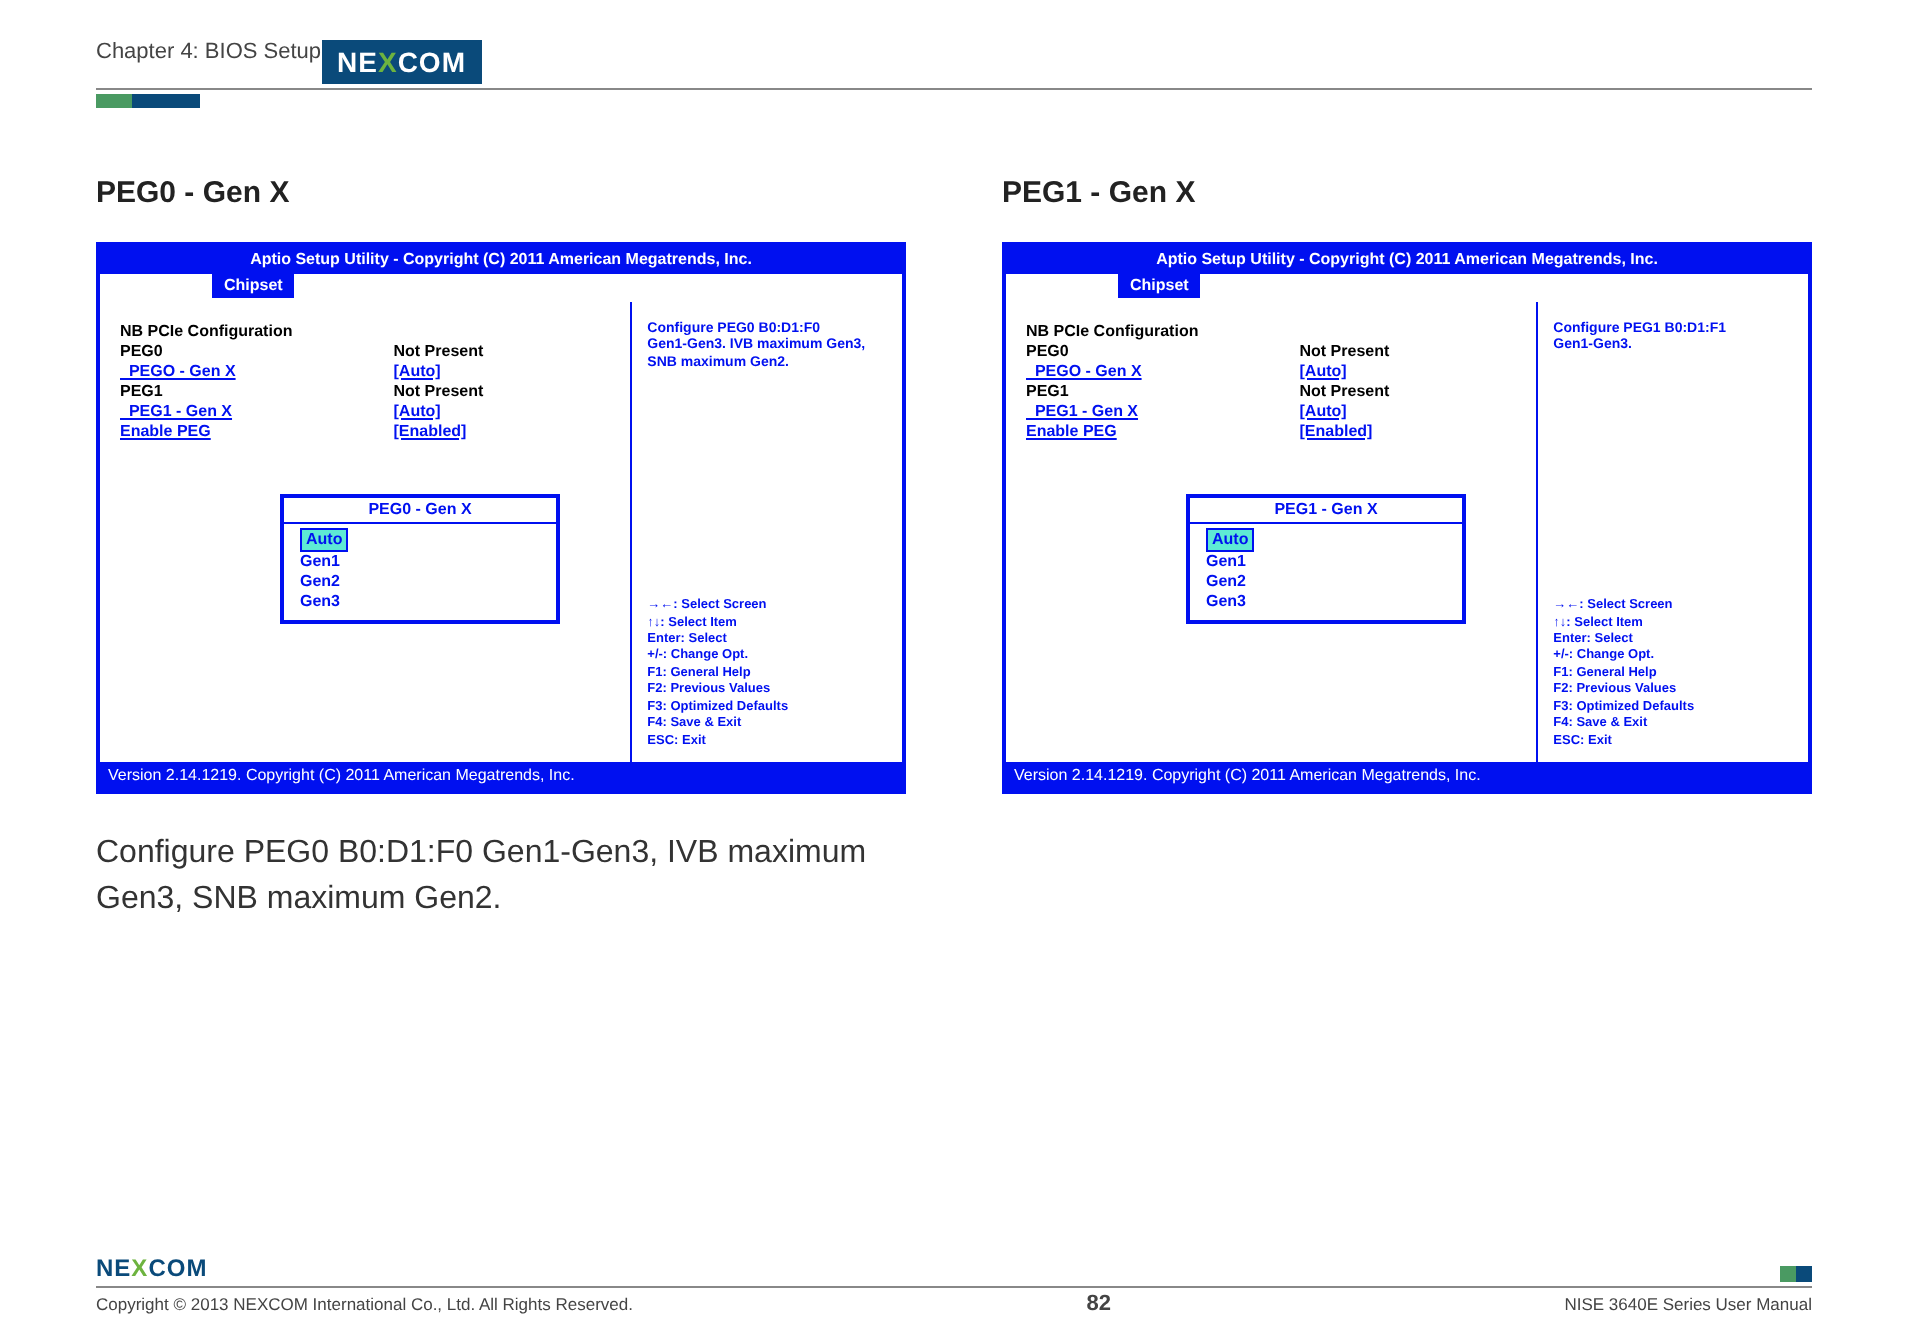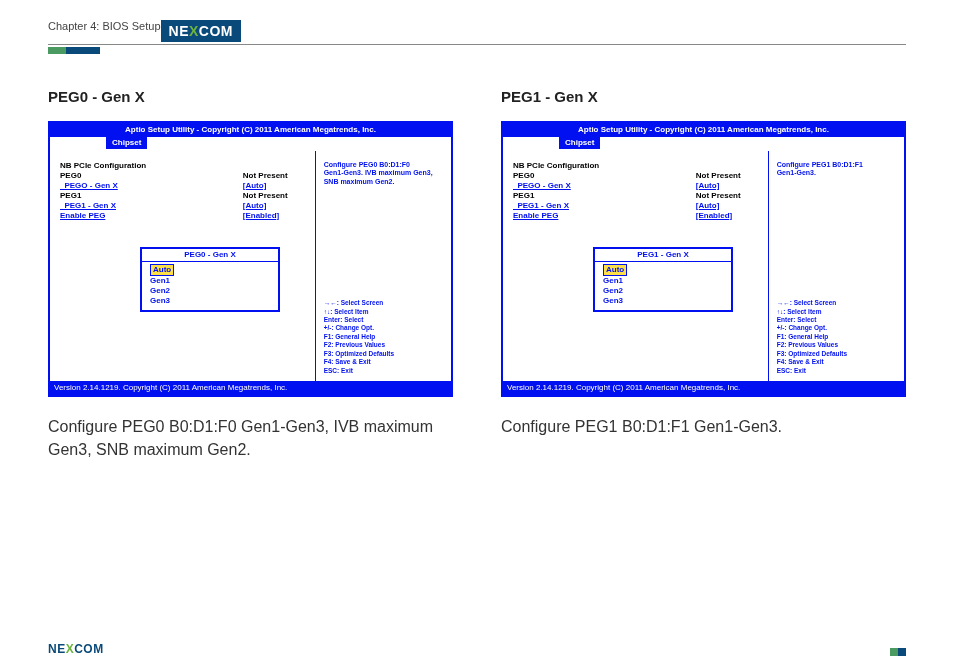--- a/index.html
+++ b/index.html
@@ -98,21 +98,21 @@
     position: relative;
   }
   .bios-right {
     flex: 1;
     border-left: 1px solid #0010f0;
     padding: 10px 6px 6px 8px;
     display: flex;
     flex-direction: column;
     justify-content: space-between;
   }
-  .bios-row { display: flex; gap: 46px; }
+  .bios-row { display: flex; }
   .bios-label { flex: 0 0 55%; }
   .bios-value { flex: 1; }
   .bold { font-weight: bold; }
   .blue-text { color: #0010f0; text-decoration: underline; }
   .help-title { color: #0010f0; font-weight: bold; font-size: 7px; line-height: 1.2; }
   .help-keys { color: #0010f0; font-weight: bold; font-size: 6.5px; line-height: 1.3; margin-top: 8px; }
   .popup {
     position: absolute;
     left: 90px;
     top: 96px;
@@ -123,21 +123,21 @@
   .popup-title {
     background: #fff;
     color: #0010f0;
     font-weight: bold;
     text-align: center;
     padding: 1px 2px;
     border-bottom: 1px solid #0010f0;
   }
   .popup-list { padding: 2px 8px 4px 8px; }
   .popup-item { color: #0010f0; font-weight: bold; }
-  .popup-item.sel { background: #fde047; color: #0010f0; display:inline-block; border:1px solid #0010f0; padding:0 2px;}
+  .popup-item.sel { background: #5eead4; color: #0010f0; display:inline-block; border:1px solid #0010f0; padding:0 2px;}
   .bios-footer {
     background: #0010f0;
     color: #fff;
     text-align: left;
     font-size: 8px;
     padding: 2px 4px;
   }
   .desc-text { font-size: 16px; color: #333; line-height: 1.45; }
   .page-footer {
     position: absolute;
@@ -299,30 +299,34 @@
                 <div>F1: General Help</div>
                 <div>F2: Previous Values</div>
                 <div>F3: Optimized Defaults</div>
                 <div>F4: Save &amp; Exit</div>
                 <div>ESC: Exit</div>
               </div>
           </div>
         </div>
         <div class="bios-footer">Version 2.14.1219. Copyright (C) 2011 American Megatrends, Inc.</div>
       </div>
-      <div class="desc-text">Configure PEG1 B0:D1:F1 Gen1-Gen3.</div>
     </div>
   </div>
 </div>
 
 <div class="page-footer">
   <div class="footer-logo-row">
     <div class="footer-logo">
       <span>NE</span>
         <span class="x">X</span>
         <span>COM</span>
     </div>
     <div class="footer-sq">
       <div style="background:#4a9a62"></div>
         <div style="background:#0a4a7a"></div>
     </div>
   </div>
+  <div class="footer-line">
+    <span>Copyright © 2013 NEXCOM International Co., Ltd. All Rights Reserved.</span>
+    <span class="footer-pagenum">82</span>
+    <span>NISE 3640E Series User Manual</span>
+  </div>
 </div>
 
 </body></html>

